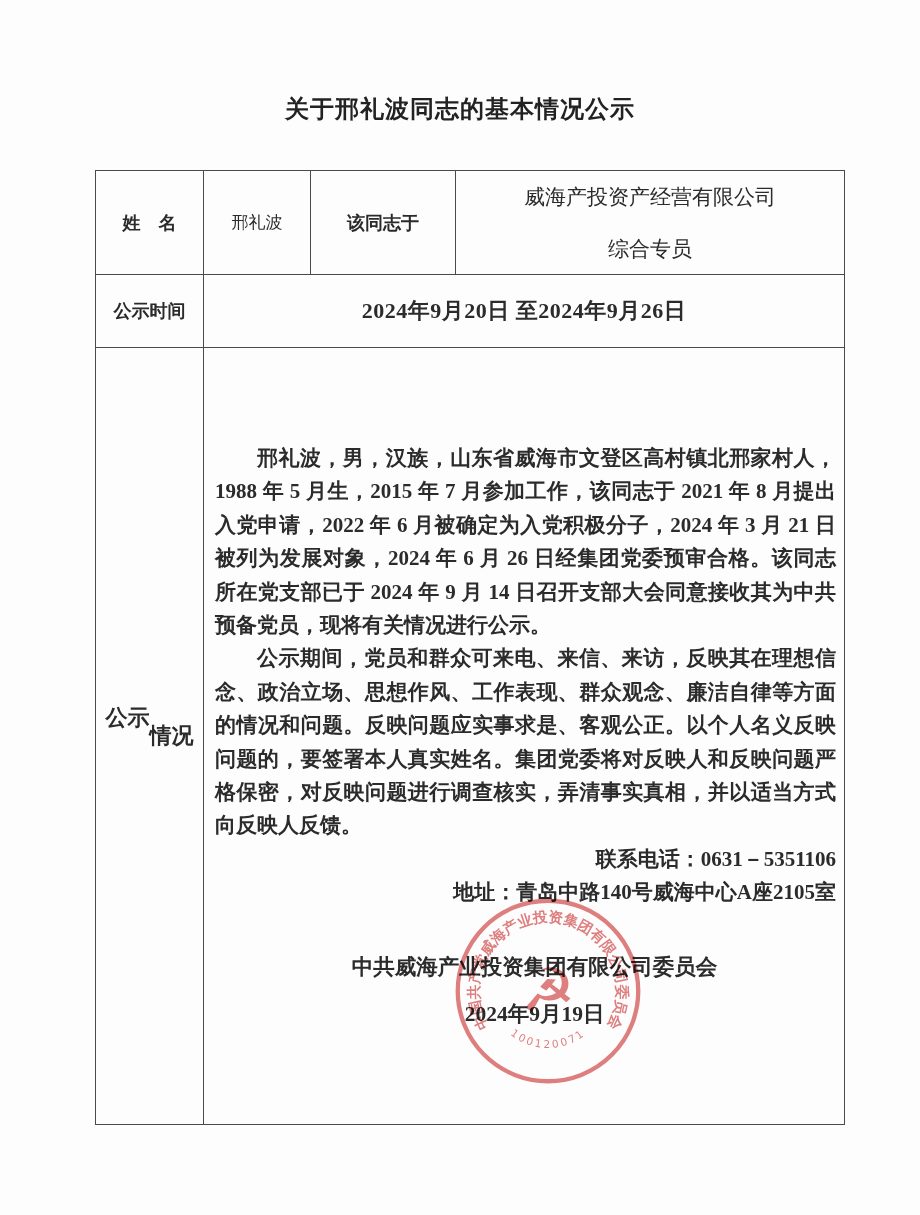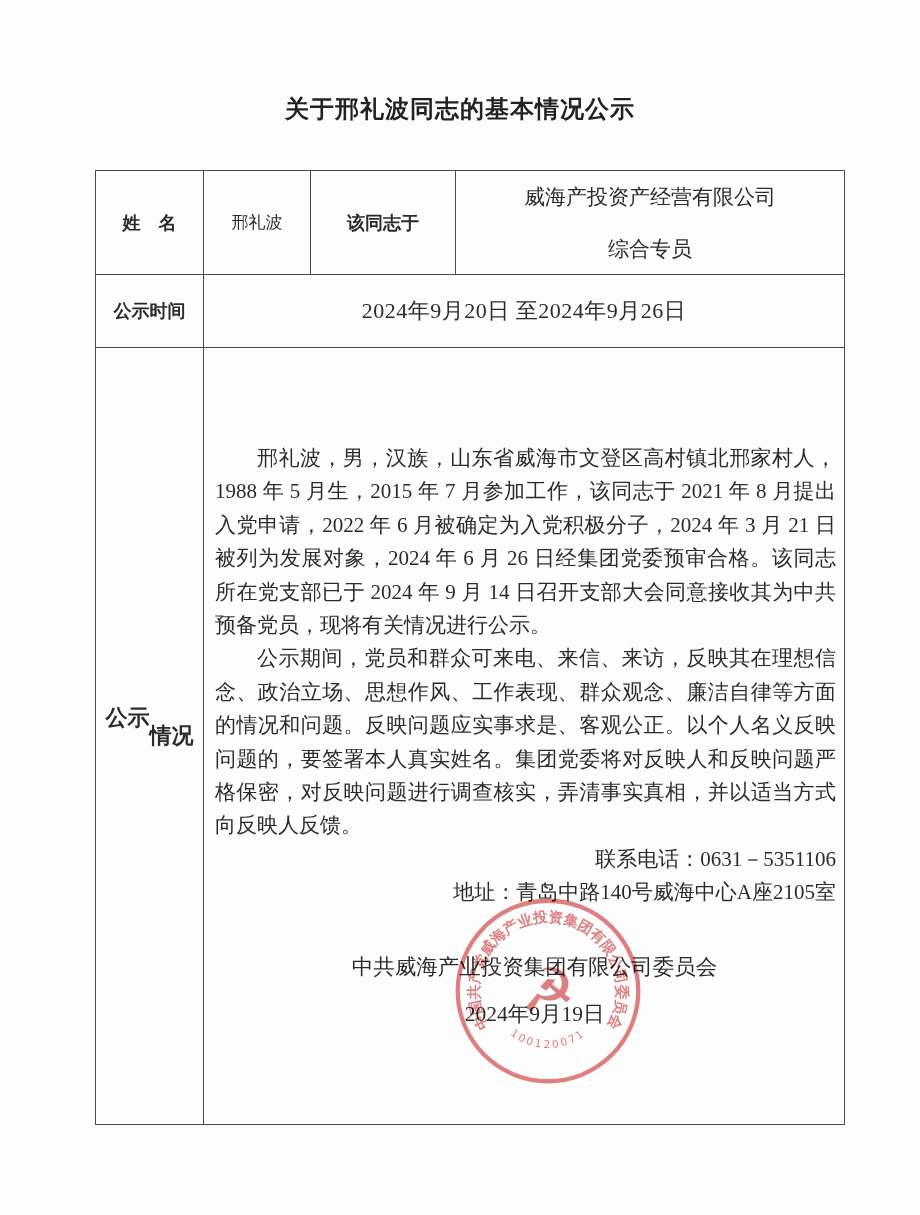--- a/index.html
+++ b/index.html
@@ -36,21 +36,21 @@
     font-family:"Liberation Sans","DejaVu Sans",sans-serif;
     font-weight:bold;font-size:18px;color:#2a2a2a;
   }
   .w-name-label{width:108px;}
   .w-name-value{width:107px;font-size:17px;}
   .w-unit-label{width:145px;}
   .w-unit-value{flex:1;flex-direction:column;justify-content:center;}
   .unit-line{font-size:21px;line-height:26px;}
   .unit-line1{margin-bottom:26px;}
   .w-left{width:108px;}
-  .w-rest{flex:1;}
+  .w-rest{flex:1;font-weight:bold;}
   .time-value{font-size:22px;letter-spacing:.5px;}
   
   .status-label{flex-direction:row;}
   .status-label .line{
     font-family:"Liberation Sans","DejaVu Sans",sans-serif;
     font-weight:bold;font-size:22px;line-height:30px;
   }
   .status-label .line1{margin-bottom:36px;}
   .status-content{
     display:block;

